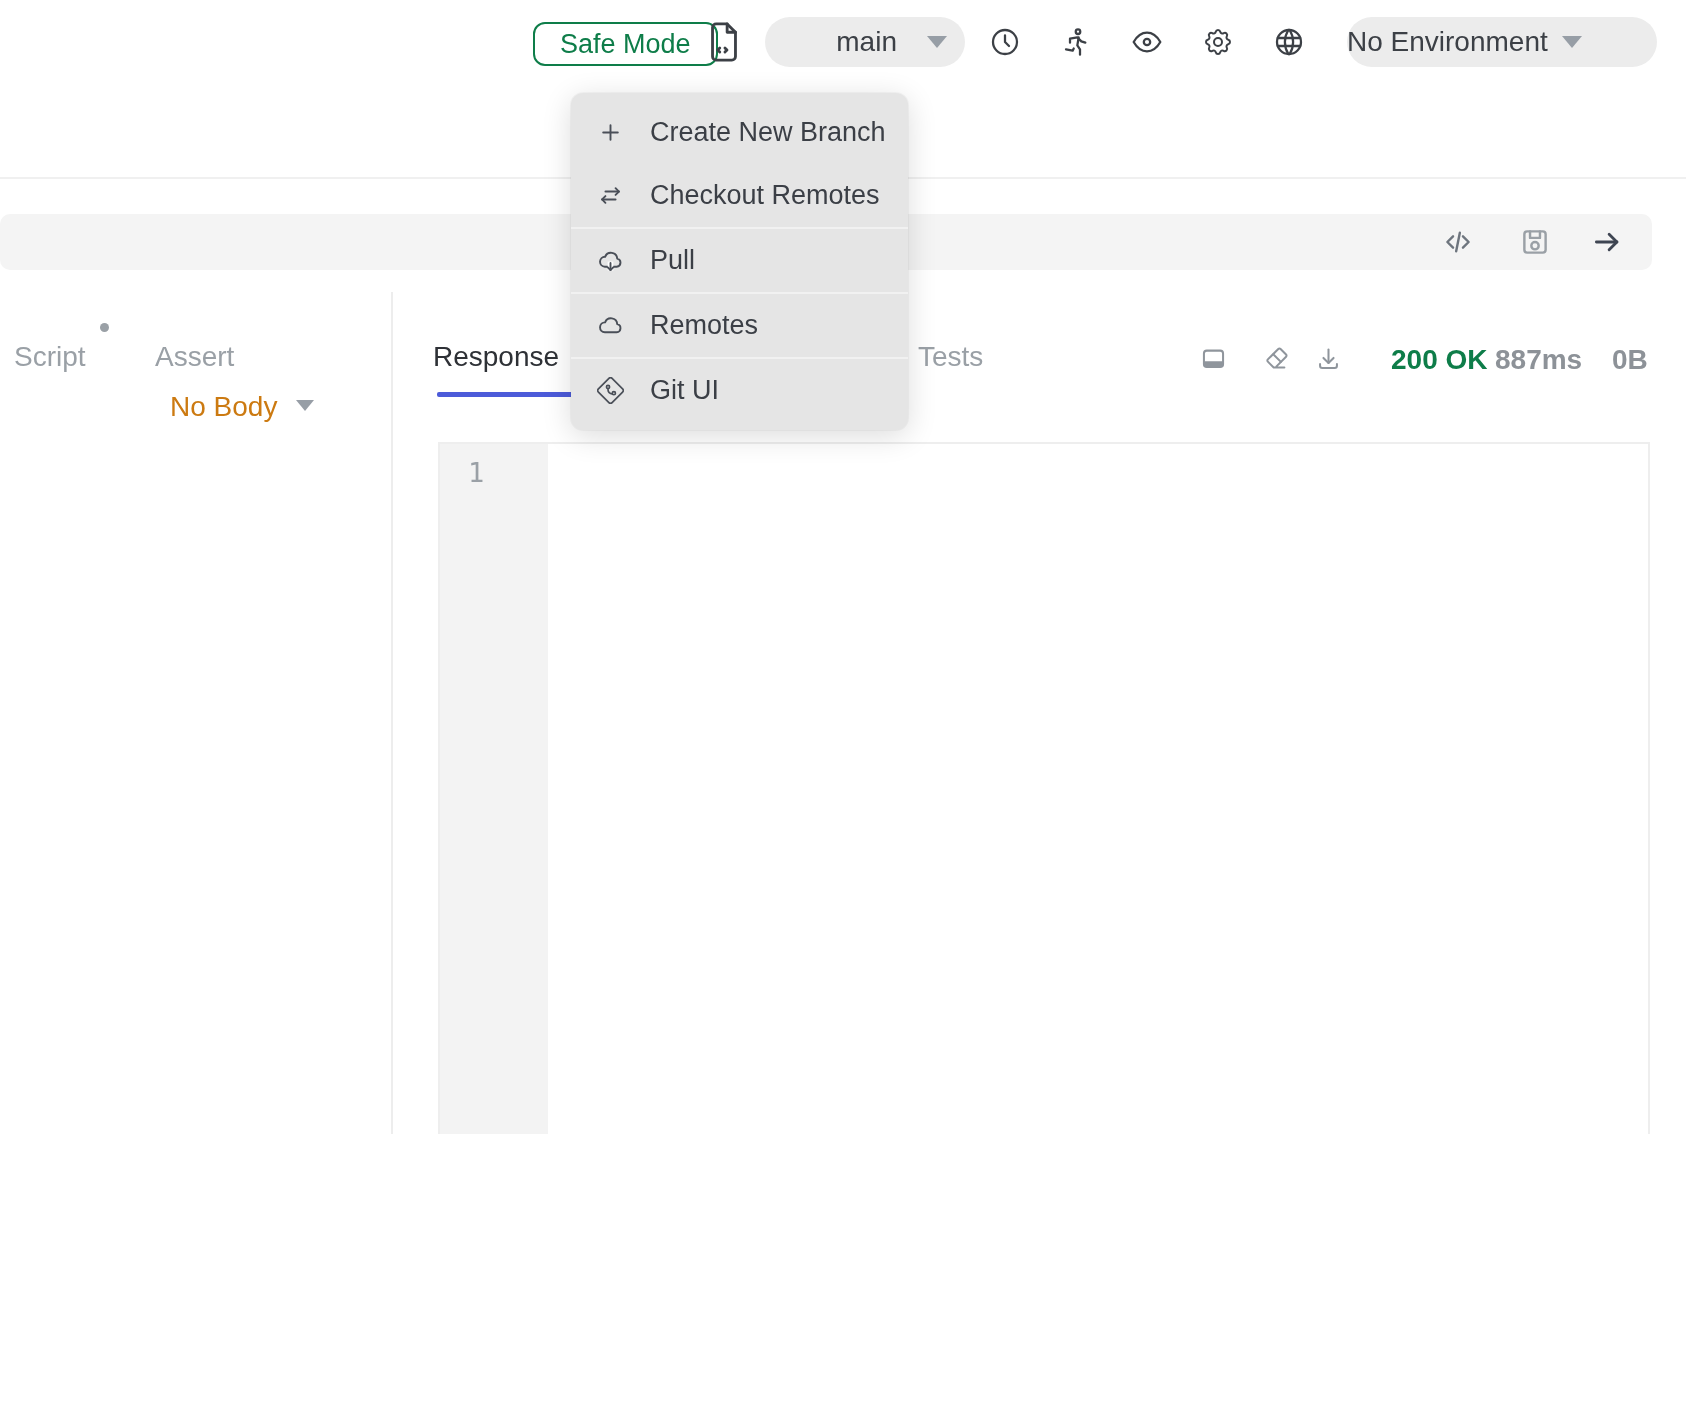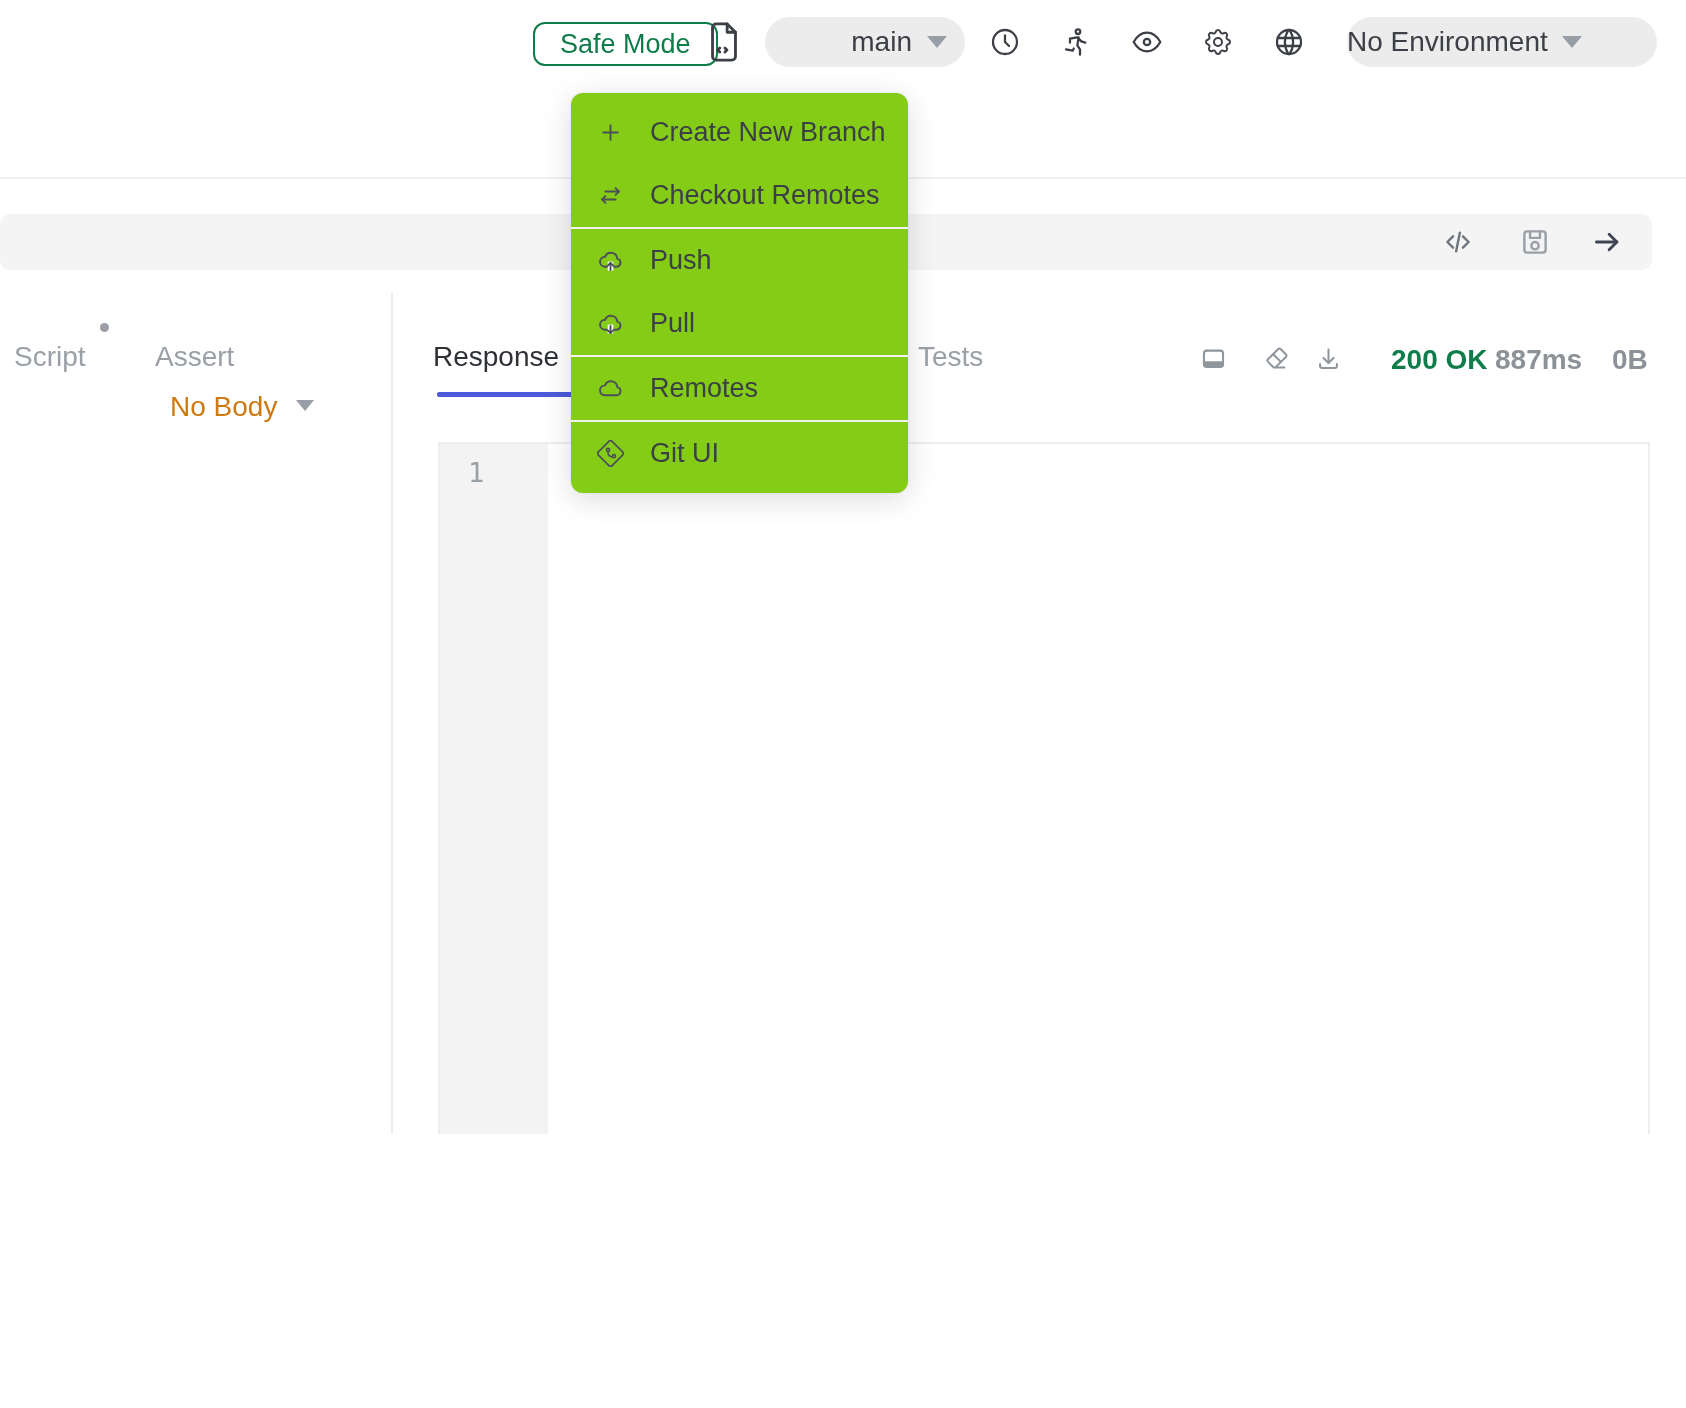--- a/index.html
+++ b/index.html
@@ -9,21 +9,21 @@
   .stroke-ic{fill:none;stroke:currentColor;stroke-width:1.7;stroke-linecap:round;stroke-linejoin:round;}
 
   
   .safe-mode{position:absolute;left:533px;top:22px;height:44px;display:flex;align-items:center;
              padding:0 25px;border:2.5px solid var(--green);border-radius:12px;color:var(--green);
              font-size:27px;font-weight:500;background:#fff;box-sizing:border-box;}
   .tb-icon{position:absolute;top:26px;width:32px;height:32px;color:#3c4046;}
   .file-code{left:705px;top:20px;width:38px;height:44px;}
   .pill{position:absolute;top:17px;height:50px;border-radius:25px;background:var(--pill-bg);
         display:flex;align-items:center;font-size:28px;font-weight:500;color:#3c4046;box-sizing:border-box;}
-  .branch-pill{left:765px;width:200px;justify-content:flex-end;padding-right:18px;gap:15px;}
+  .branch-pill{left:765px;width:200px;justify-content:flex-end;padding-right:18px;gap:30px;}
   .env-pill{left:1347px;width:310px;justify-content:flex-start;gap:14px;}
   .caret{width:0;height:0;border-left:10px solid transparent;border-right:10px solid transparent;
          border-top:12px solid #979ea6;}
   .caret.sm{border-left-width:9px;border-right-width:9px;border-top-width:11px;}
   .header-divider{position:absolute;left:0;top:177px;width:100%;height:2px;background:#f0f0f0;}
 
   
   .request-bar{position:absolute;left:0;top:214px;width:1652px;height:56px;background:var(--bar-bg);
                border-radius:10px;}
   .rb-icon{position:absolute;top:11px;width:34px;height:34px;}
@@ -58,21 +58,21 @@
   .body-mode-caret{position:absolute;left:296px;top:400px;}
 
   
   .editor-box{position:absolute;left:438px;top:442px;width:1212px;height:970px;
               border:2px solid #eeeeee;box-sizing:border-box;background:#fff;}
   .gutter{position:absolute;left:0;top:0;width:108px;height:100%;background:#f3f3f3;}
   .line-number{position:absolute;left:28px;top:13px;font-family:"DejaVu Sans Mono",monospace;
                font-size:27px;color:#9aa0a6;}
 
   
-  .git-menu{position:absolute;left:571px;top:93px;width:337px;background:#84cc16;border-radius:12px;
+  .git-menu{position:absolute;left:571px;top:93px;width:337px;background:#e5e5e5;border-radius:12px;
             box-shadow:0 6px 30px rgba(0,0,0,.14),0 0 0 1px rgba(0,0,0,.03);padding:8px 0;z-index:100;
             box-sizing:border-box;}
   .menu-item{height:63px;display:flex;align-items:center;padding:0 26px;gap:26px;cursor:default;}
   .mi-icon{width:27px;height:27px;color:#4a4f58;flex:0 0 auto;}
   .mi-label{font-size:27px;color:#3b3f46;white-space:nowrap;}
   .menu-divider{height:2px;background:#f1f1f1;}
 </style>
 </head>
 <body>
 
@@ -253,35 +253,20 @@
           <path d="M16.5 15.5h-12"></path>
               <path d="M7.5 12.5l-3 3 3 3"></path>
         </g>
           </svg>
       </span>
       <span class="mi-label">Checkout Remotes</span>
     </div>
 
     <div class="menu-divider"></div>
 
-    <div class="menu-item">
-      <span class="mi-icon">
-        <svg viewBox="0 0 24 24" width="27" height="27">
-          <g class="stroke-ic">
-              <path d="M7 17.5 A4.4 4.4 0 0 1 7.2 8.7 A5.6 5.6 0 0 1 18 10.3 A3.65 3.65 0 0 1 17.5 17.5 Z"></path>
-            </g>
-          <path d="M12 13v8" stroke="#fff" stroke-width="5" fill="none"></path>
-          <g class="stroke-ic">
-              <path d="M12 20.5v-6.3"></path>
-              <path d="M9.6 16.6 12 14.2l2.4 2.4"></path>
-            </g>
-        </svg>
-      </span>
-      <span class="mi-label">Push</span>
-    </div>
 
     <div class="menu-item">
       <span class="mi-icon">
         <svg viewBox="0 0 24 24" width="27" height="27">
           <g class="stroke-ic">
               <path d="M7 17.5 A4.4 4.4 0 0 1 7.2 8.7 A5.6 5.6 0 0 1 18 10.3 A3.65 3.65 0 0 1 17.5 17.5 Z"></path>
             </g>
           <path d="M12 13v8" stroke="#fff" stroke-width="5" fill="none"></path>
           <g class="stroke-ic">
               <path d="M12 14.2v6.3"></path>

